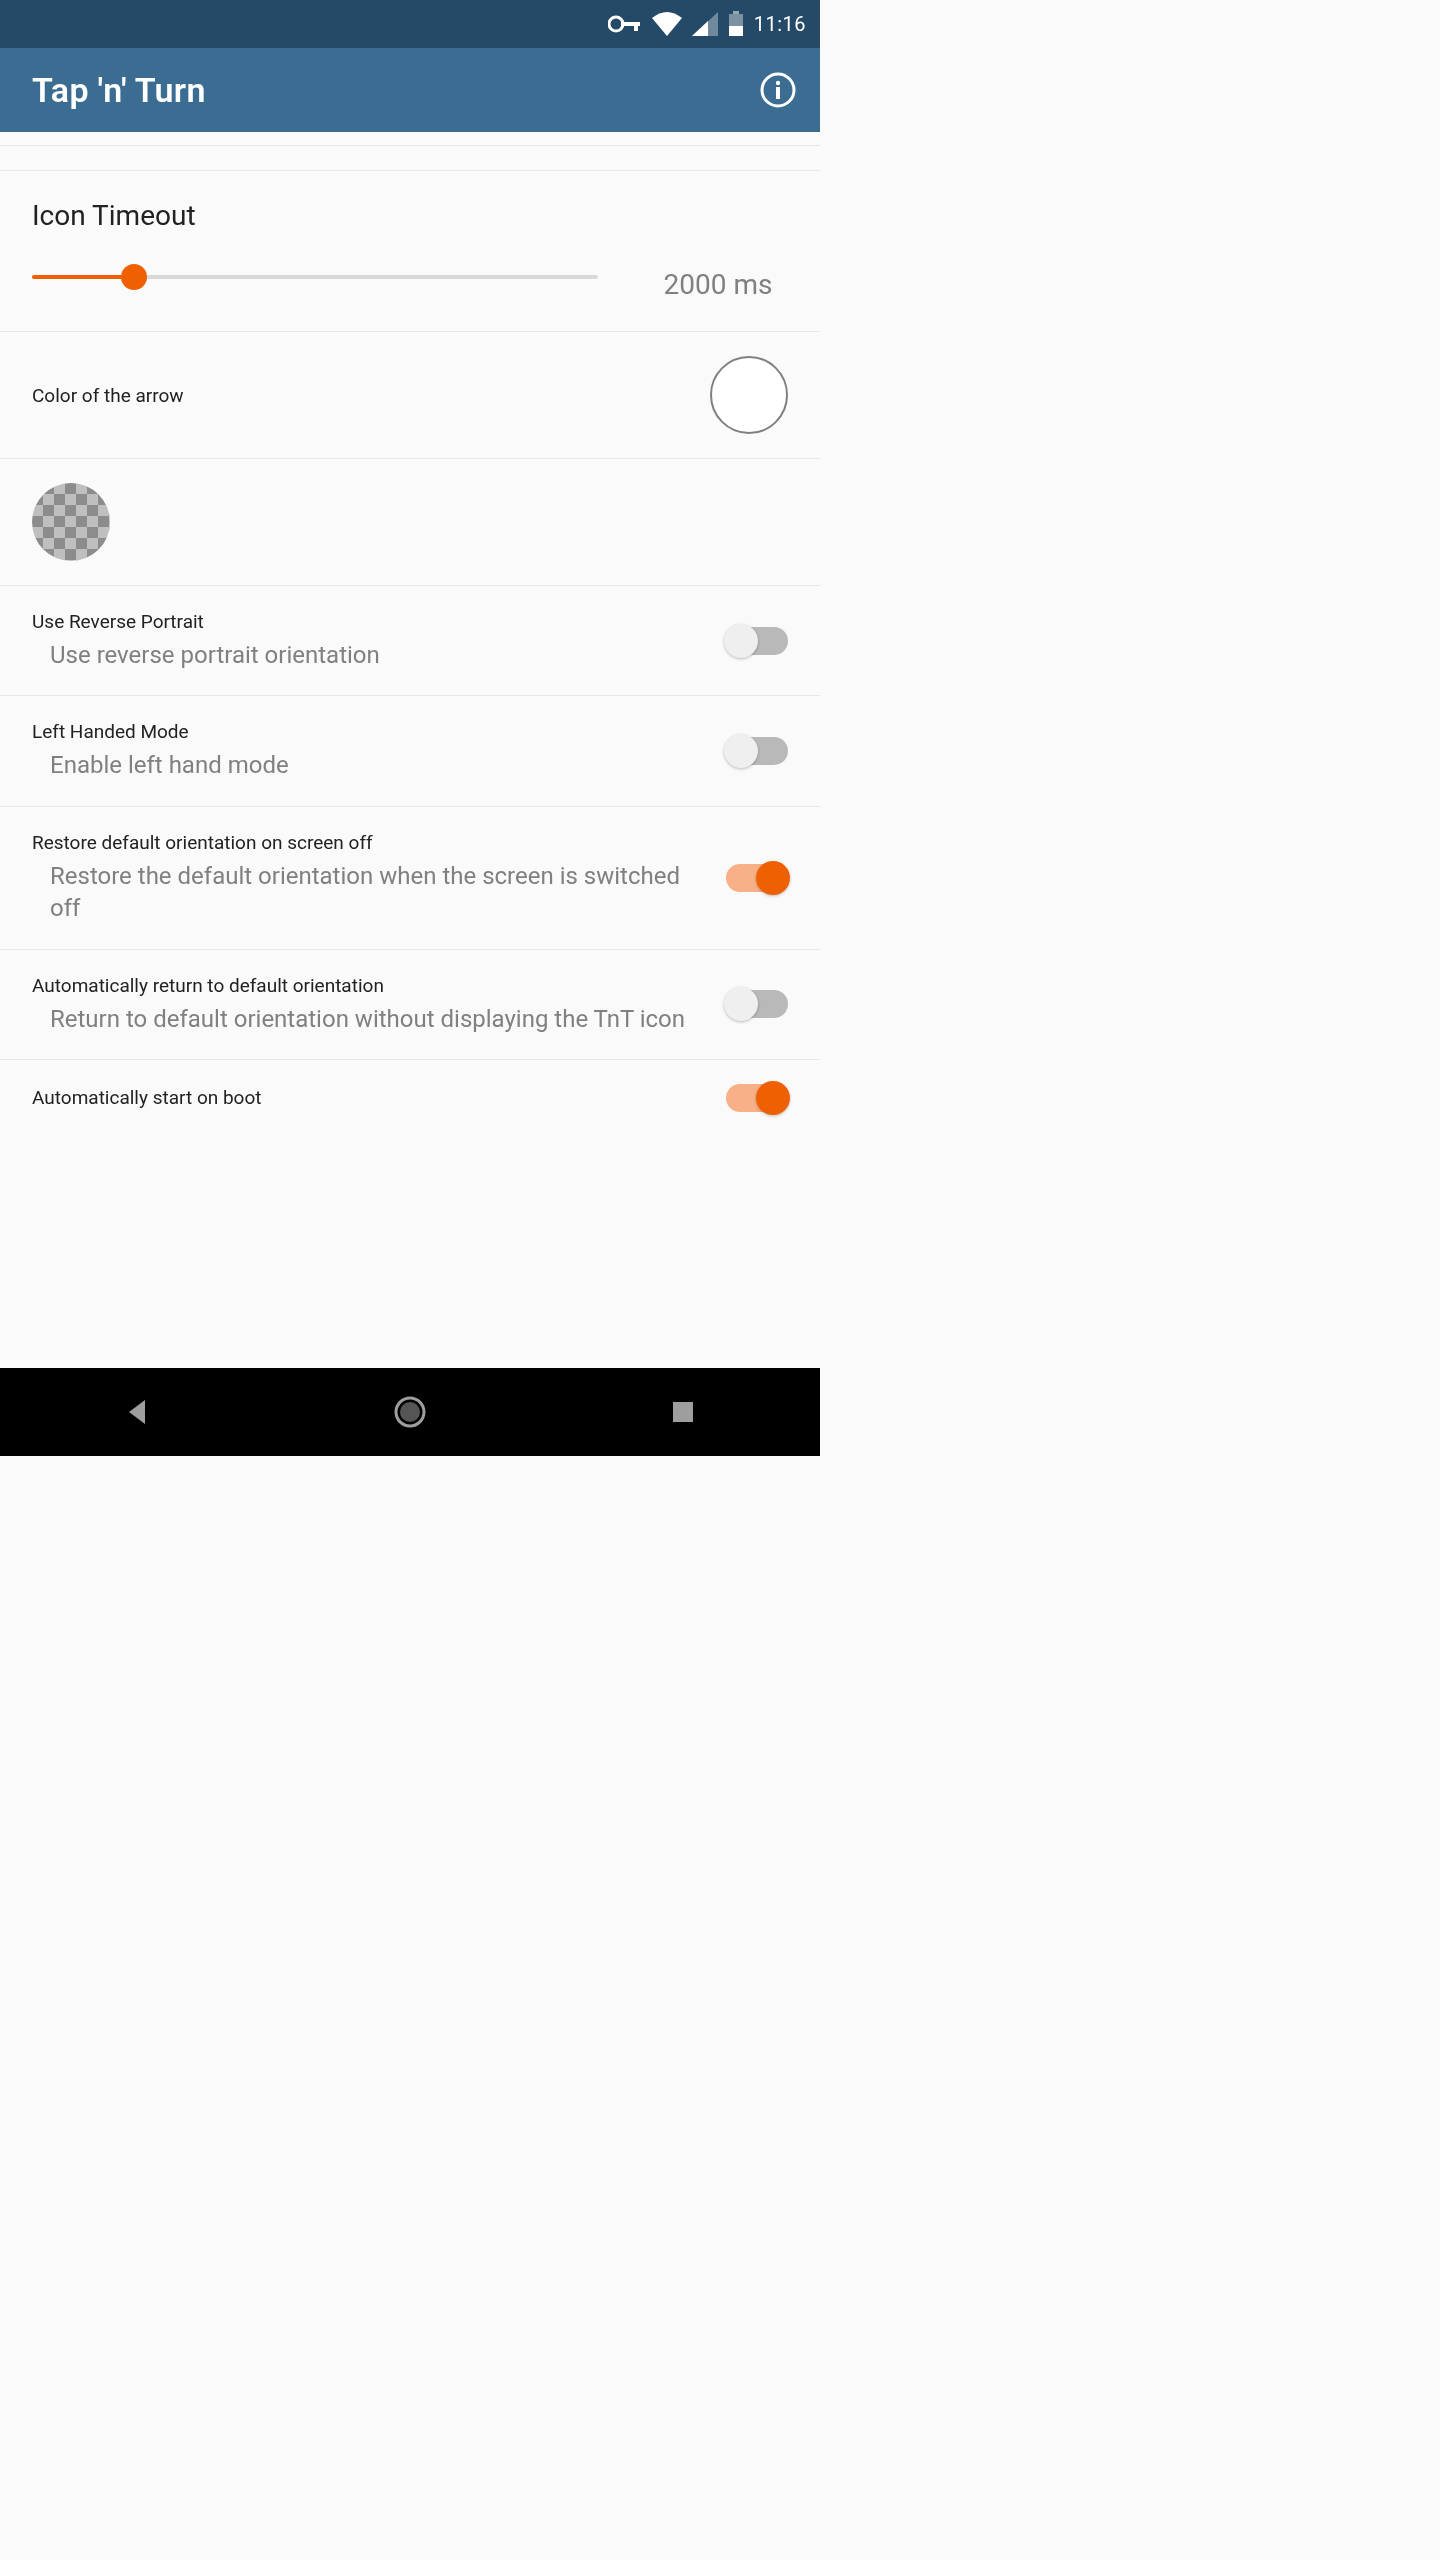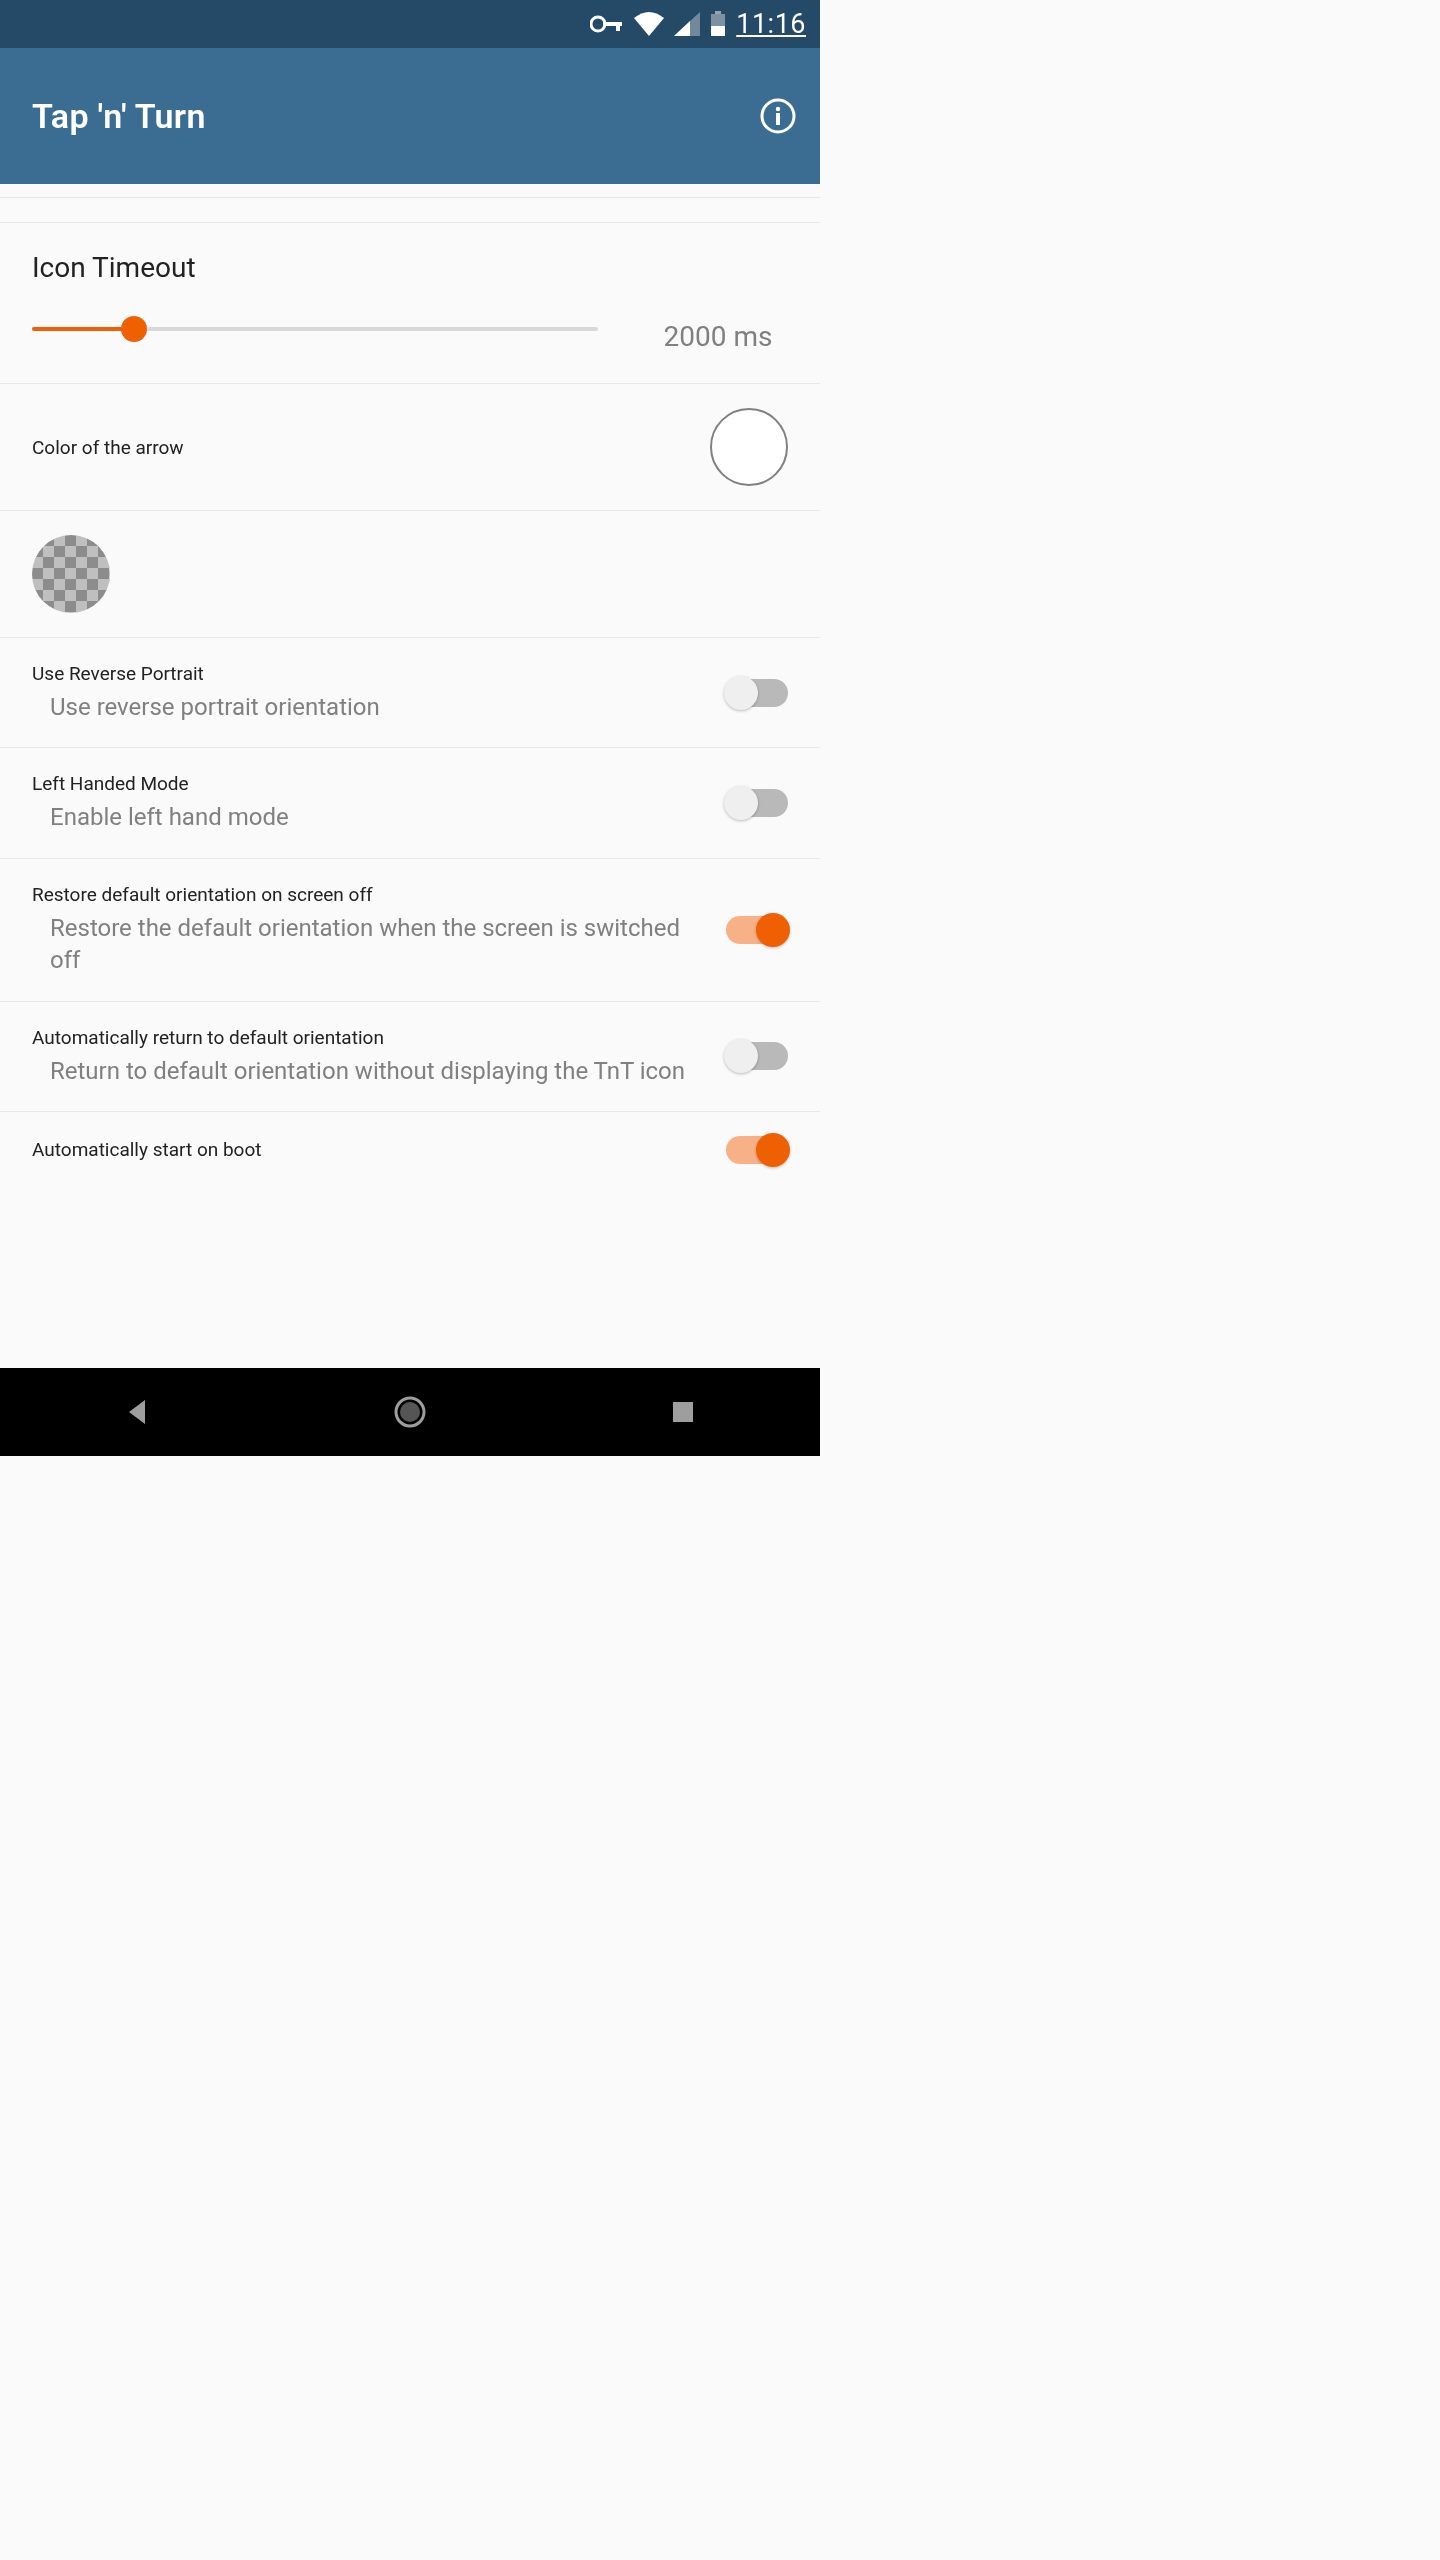--- a/index.html
+++ b/index.html
@@ -1,22 +1,22 @@
 <!DOCTYPE html>
 <html><head>
 <meta charset="utf-8">
 <style>
   * { margin: 0; padding: 0; box-sizing: border-box; }
   html, body { width: 820px; height: 1456px; font-family: Roboto, -apple-system, BlinkMacSystemFont, "Segoe UI", Arial, sans-serif; overflow: hidden; }
   body { background: #fafafa; display: flex; flex-direction: column; }
 
   .status-bar { height: 48px; background: #254a67; color: #fff; display: flex; align-items: center; justify-content: flex-end; padding: 0 14px; gap: 10px; font-size: 26px; font-weight: 400; }
-  .status-bar .time { font-size: 27px; letter-spacing: 0.5px; text-decoration: underline; }
-
-  .app-bar { height: 136px; background: #3b6d92; color: #fff; display: flex; align-items: center; justify-content: space-between; padding: 0 22px 0 32px; }
+  .status-bar .time { font-size: 20px; letter-spacing: 0.5px; }
+
+  .app-bar { height: 84px; background: #3b6d92; color: #fff; display: flex; align-items: center; justify-content: space-between; padding: 0 22px 0 32px; }
   .app-bar .title { font-size: 34px; font-weight: 600; letter-spacing: 0.3px; }
   .app-bar .info-icon { width: 40px; height: 40px; display: flex; align-items: center; justify-content: center; cursor: pointer; }
 
   .content { flex: 1; background: #fafafa; overflow: hidden; }
   .peek { height: 14px; border-bottom: 1px solid #e6e6e6; background: #fafafa; }
   .gap { height: 24px; background: #fafafa; }
 
   .row { border-top: 1px solid #e8e8e8; padding: 24px 32px; display: flex; align-items: center; justify-content: space-between; gap: 20px; background: #fafafa; }
   .row:last-child { border-bottom: none; gap: 44px; }
   .row .text { flex: 1; }

